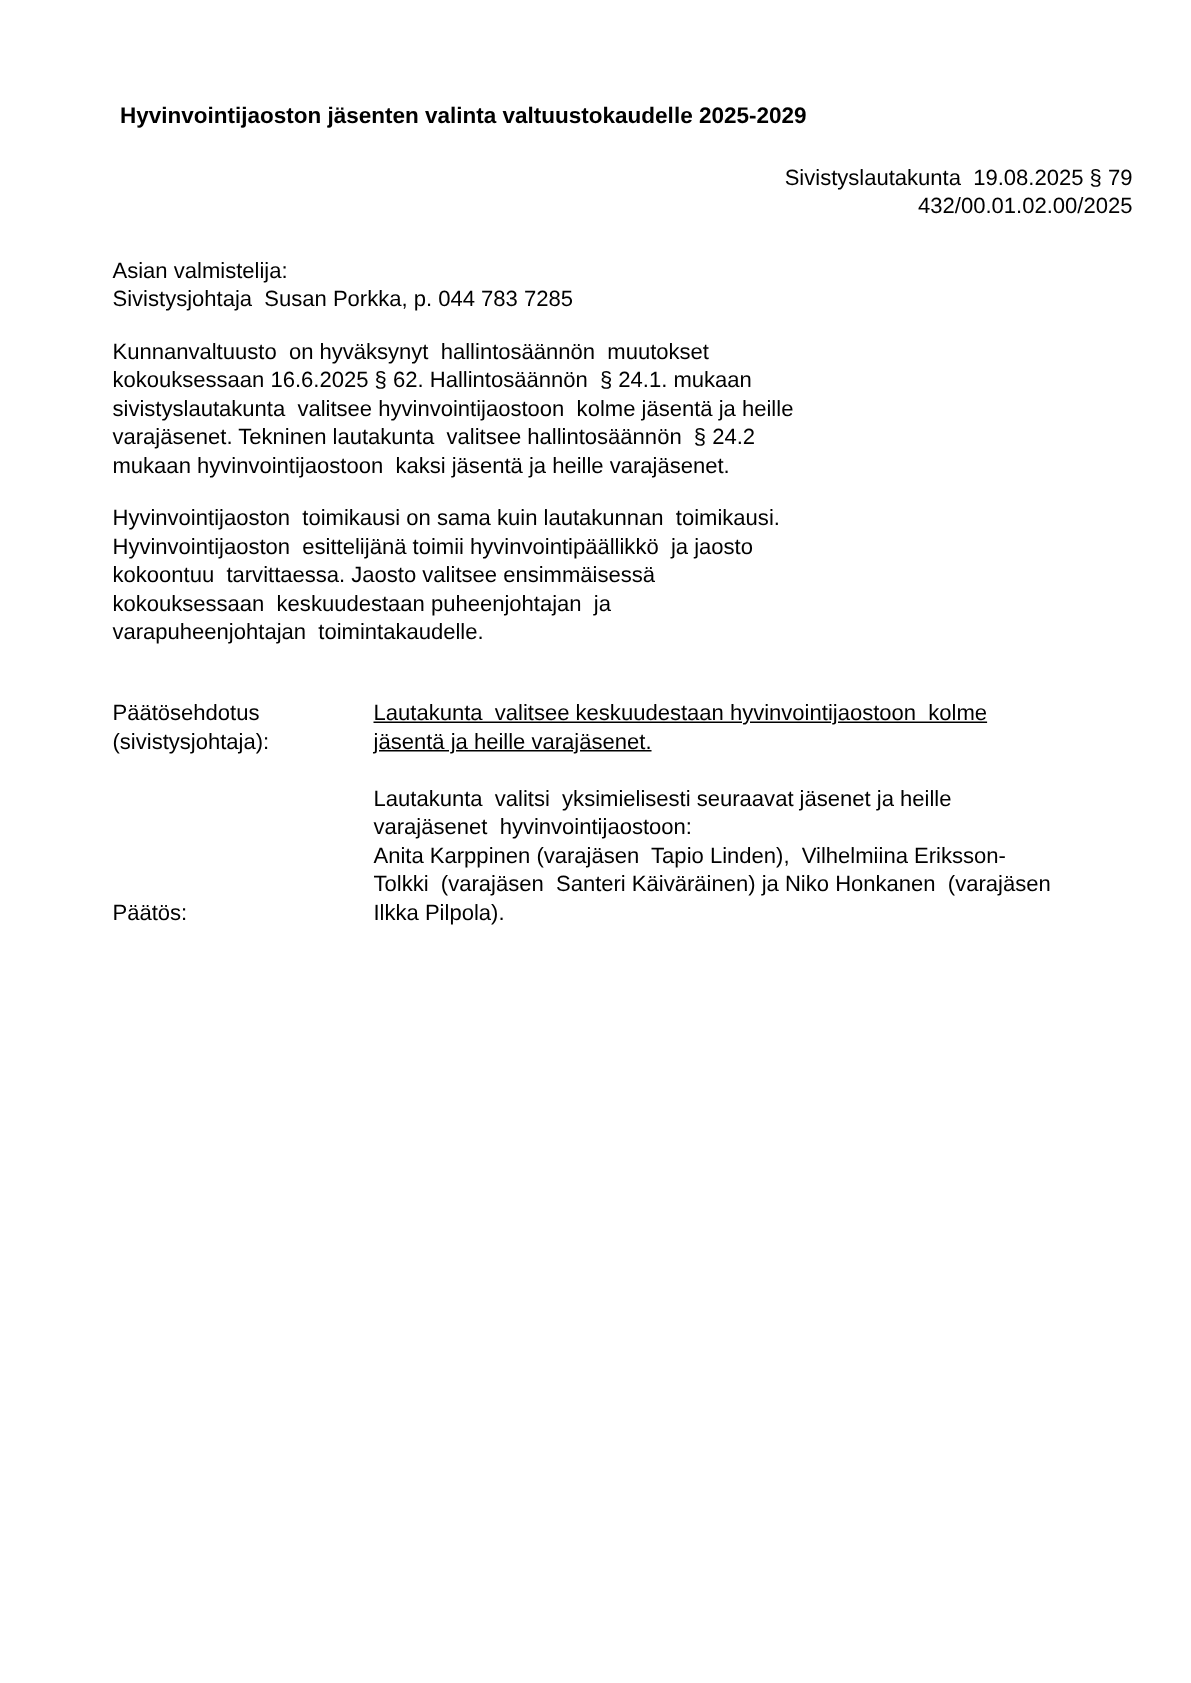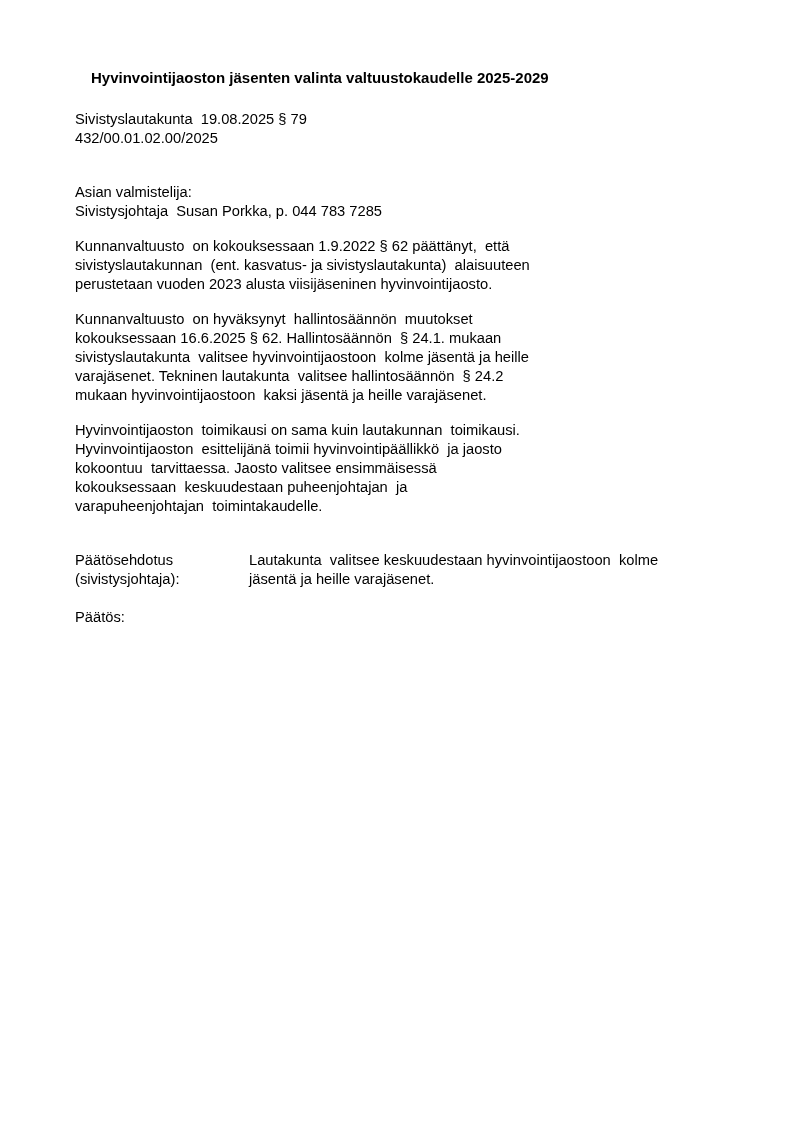--- a/index.html
+++ b/index.html
@@ -19,25 +19,26 @@
   }
   .page {
     position: absolute;
     left: 75px;
     top: 68px;
     width: 680px;
   }
   .doc-title {
     font-weight: bold;
     font-size: 15px;
-    margin: 0 0 23px 16px;
+    margin: 0 0 23px 5px;
     white-space: pre-wrap;
   }
   .meta {
-    margin: 0 0 35px 0;
+    margin: 0 0 24px 0;
+    text-align: right;
   }
   .meta div {
     white-space: pre-wrap;
   }
   .body-block {
   }
   .para {
     margin: 0 0 16px 0;
     white-space: pre-wrap;
     width: 510px;
@@ -53,40 +54,38 @@
     width: 174px;
     flex: none;
     white-space: pre-line;
   }
   .content {
     white-space: pre-wrap;
     width: 510px;
   }
   .offset-one-line {
     padding-top: 19px;
+    text-decoration: underline;
   }
 </style>
 </head>
 <body>
 
 <div class="page">
 
   <div class="doc-title">Hyvinvointijaoston jäsenten valinta valtuustokaudelle 2025-2029</div>
 
   <div class="meta">
     <div>Sivistyslautakunta  19.08.2025 § 79</div>
     <div>432/00.01.02.00/2025</div>
   </div>
 
   <div class="body-block">
     <p class="para">Asian valmistelija:
 Sivistysjohtaja  Susan Porkka, p. 044 783 7285</p>
-    <p class="para">Kunnanvaltuusto  on kokouksessaan 1.9.2022 § 62 päättänyt,  että
-sivistyslautakunnan  (ent. kasvatus- ja sivistyslautakunta)  alaisuuteen
-perustetaan vuoden 2023 alusta viisijäseninen hyvinvointijaosto.</p>
     <p class="para">Kunnanvaltuusto  on hyväksynyt  hallintosäännön  muutokset
 kokouksessaan 16.6.2025 § 62. Hallintosäännön  § 24.1. mukaan
 sivistyslautakunta  valitsee hyvinvointijaostoon  kolme jäsentä ja heille
 varajäsenet. Tekninen lautakunta  valitsee hallintosäännön  § 24.2
 mukaan hyvinvointijaostoon  kaksi jäsentä ja heille varajäsenet.</p>
     <p class="para">Hyvinvointijaoston  toimikausi on sama kuin lautakunnan  toimikausi.
 Hyvinvointijaoston  esittelijänä toimii hyvinvointipäällikkö  ja jaosto
 kokoontuu  tarvittaessa. Jaosto valitsee ensimmäisessä
 kokouksessaan  keskuudestaan puheenjohtajan  ja
 varapuheenjohtajan  toimintakaudelle.</p>
@@ -94,15 +93,20 @@
 
   <div class="row row-proposal">
     <div class="label">Päätösehdotus
 (sivistysjohtaja):</div>
     <div class="content offset-one-line">Lautakunta  valitsee keskuudestaan hyvinvointijaostoon  kolme
 jäsentä ja heille varajäsenet.</div>
   </div>
 
   <div class="row">
     <div class="label">Päätös:</div>
+    <div class="content">Lautakunta  valitsi  yksimielisesti seuraavat jäsenet ja heille
+varajäsenet  hyvinvointijaostoon:
+Anita Karppinen (varajäsen  Tapio Linden),  Vilhelmiina Eriksson-
+Tolkki  (varajäsen  Santeri Käiväräinen) ja Niko Honkanen  (varajäsen
+Ilkka Pilpola).</div>
   </div>
 
 </div>
 
 </body></html>

